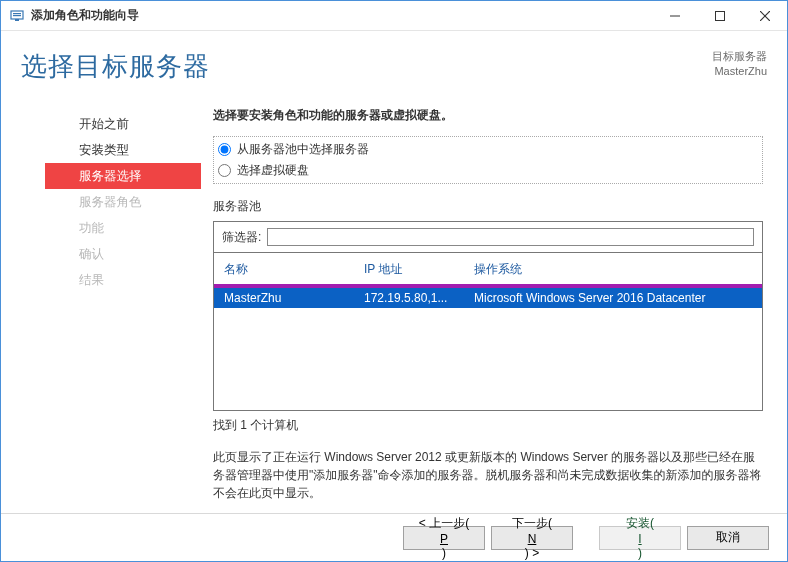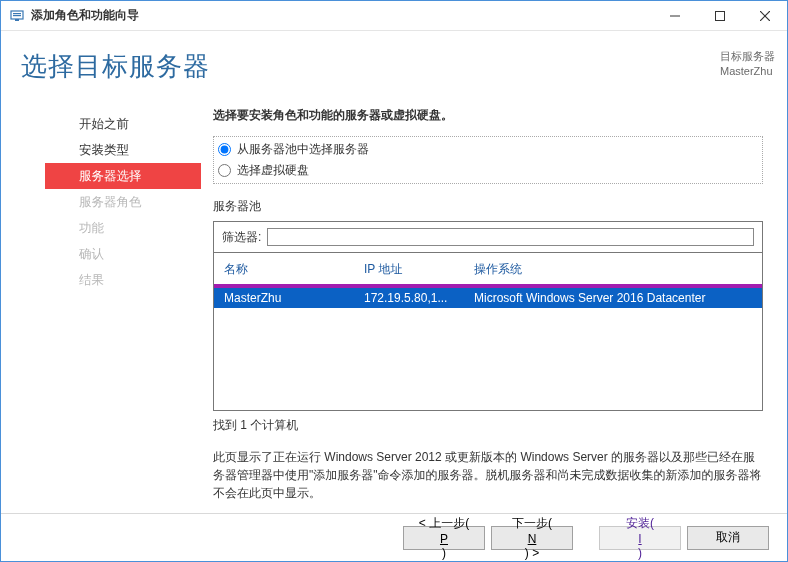--- a/index.html
+++ b/index.html
@@ -5,21 +5,21 @@
   * { box-sizing: border-box; margin: 0; padding: 0; font-family: "Microsoft YaHei", "Segoe UI", sans-serif; }
   body { background: #fff; width: 788px; height: 562px; overflow: hidden; border: 1px solid #4a90d9; position: relative; }
 
   .titlebar { height: 30px; display: flex; align-items: center; border-bottom: 1px solid #e5e5e5; }
   .titlebar .icon { width: 16px; height: 16px; margin: 0 6px 0 8px; display:flex; align-items:center; justify-content:center; }
   .titlebar .title { font-size: 12px; flex: 1; color: #333; font-weight: bold; }
   .winbtn { width: 45px; height: 29px; display: flex; align-items: center; justify-content: center; font-size: 13px; color: #333; }
 
   .header-area { position: relative; height: 66px; }
   .page-title { position: absolute; left: 20px; top: 18px; font-size: 26px; font-weight: 300; color: #2d6aa0; letter-spacing: 1px; }
-  .target-info { position: absolute; right: 12px; top: 18px; text-align: left; font-size: 11px; color: #6a6a6a; line-height: 1.4; }
+  .target-info { position: absolute; right: 20px; top: 18px; text-align: right; font-size: 11px; color: #6a6a6a; line-height: 1.4; }
 
   .content { display: flex; position: absolute; top: 96px; left: 0; right: 0; bottom: 48px; }
 
   .sidebar { width: 200px; padding-top: 14px; padding-left: 44px; }
   .side-item { padding: 5px 0 5px: 0; font-size: 12.5px; color: #b8b8b8; height: 26px; display:flex; align-items:center; padding-left: 34px; }
   .side-item.enabled { color: #333; }
   .side-item.selected { background: #ef4444; color: #fff; }
 
   .main { flex: 1; padding: 0 24px 0 12px; font-size: 12px; color: #333; }
   .instr { margin-bottom: 12px; margin-top: 10px; font-weight: bold; }
@@ -41,21 +41,21 @@
   .col-os   { flex: 1; }
   .tbody { height: 122px; overflow:auto; }
   .trow { display: flex; padding: 3px 10px; font-size: 12px; }
   .trow.selected { background: #0b61c4; color: #fff; }
 
   .count-line { margin-top: 6px; font-size: 12px; }
   .desc { margin-top: 14px; font-size: 12px; line-height: 1.5; color: #333; }
 
   .footer { position: absolute; left: 0; right: 0; bottom: 0; height: 48px; border-top: 1px solid #d9d9d9; display: flex; justify-content: flex-end; align-items: center; padding-right: 18px; gap: 6px; }
   .btn { min-width: 82px; height: 24px; border: 1px solid #a0a0a0; background: #e9e9e9; font-size: 12px; display:flex; align-items:center; justify-content:center;flex-direction:column; }
-  .btn.disabled { color: #4c1d95; border-color: #c9c9c9; background:#f1f1f1; }
+  .btn.disabled { color: #14532d; border-color: #c9c9c9; background:#f1f1f1; }
   .btn .ukey { text-decoration: underline; }
 </style>
 </head>
 <body>
 
 <div class="titlebar">
   <span class="icon">
     <svg width="14" height="14" viewBox="0 0 14 14">
         <rect x="1" y="2" width="12" height="8" fill="none" stroke="#3a78b4" stroke-width="1.2"></rect>
         <rect x="3" y="4" width="8" height="1.2" fill="#3a78b4"></rect>

